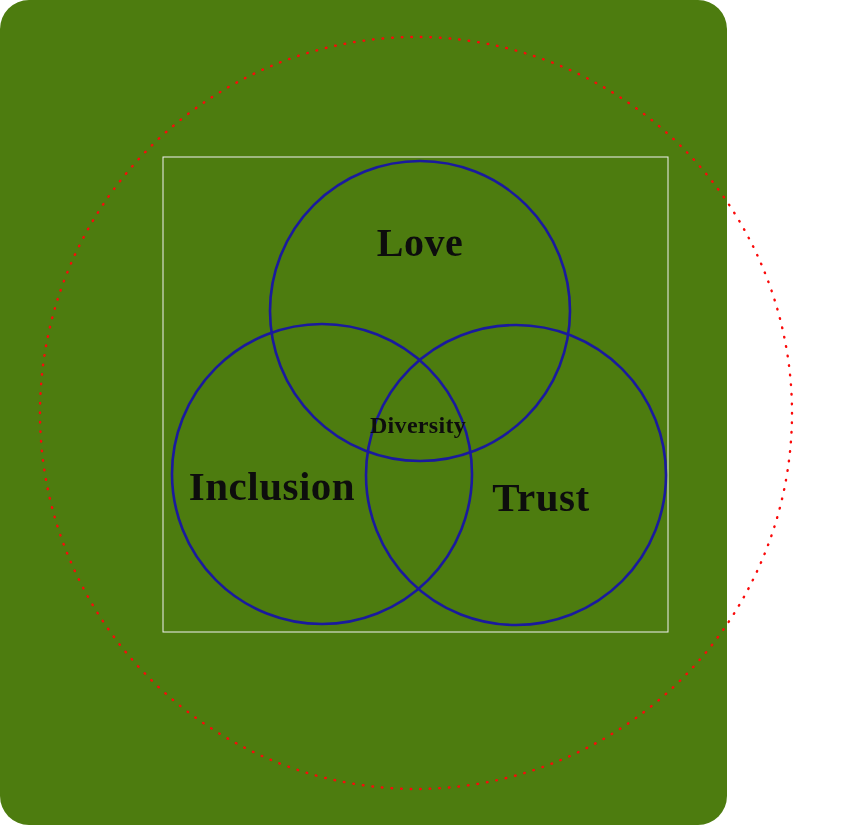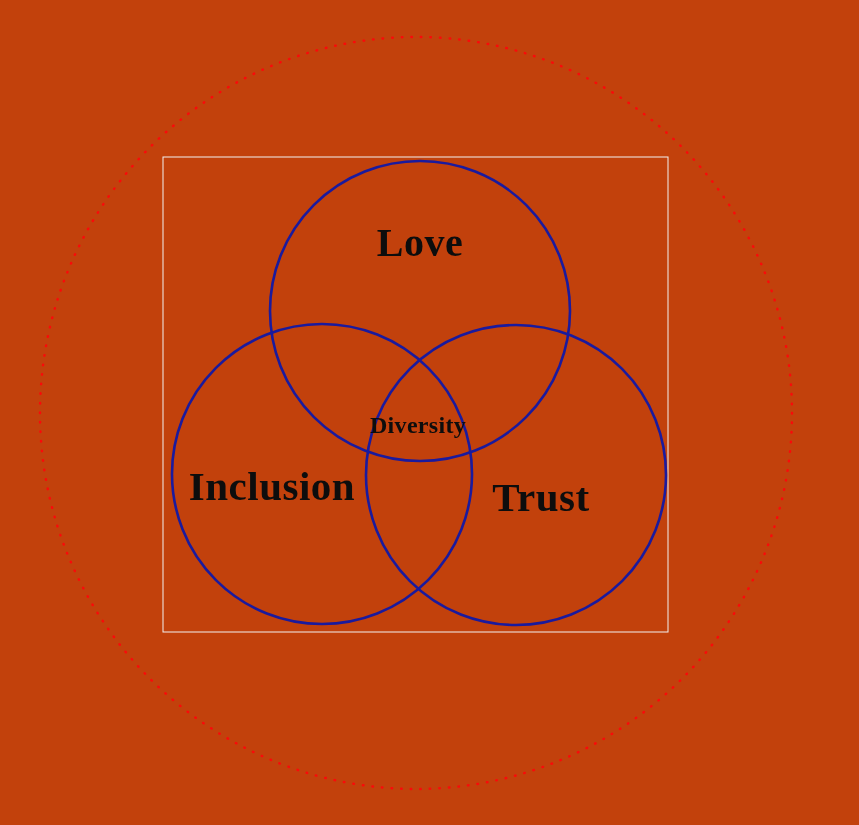--- a/index.html
+++ b/index.html
@@ -9,23 +9,24 @@
     background: #ffffff;
   }
   body {
     width: 859px;
     height: 825px;
     overflow: hidden;
     font-family: "Liberation Serif", "DejaVu Serif", serif;
   }
   #diagram-root {
     position: relative;
-    width: 859px;
+    width: 727px;
     height: 825px;
-    background: #c2410c;
+    background: #4d7c0f;
+    border-radius: 29px;
   }
   #venn-svg {
     position: absolute;
     top: 0;
     left: 0;
     width: 859px;
     height: 825px;
     display: block;
   }
   .venn-label {

